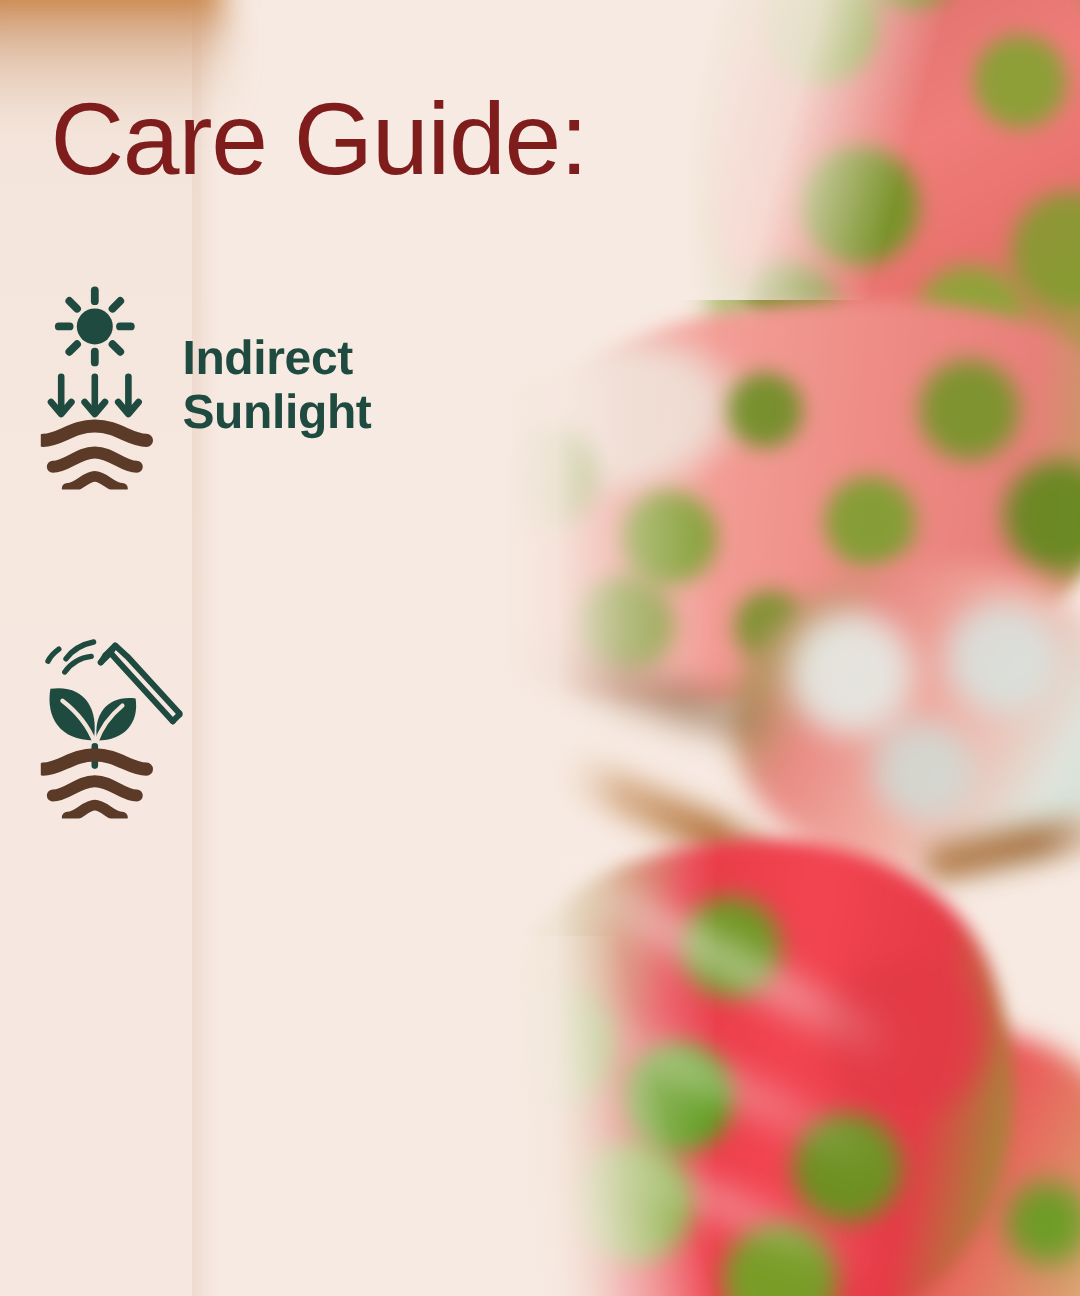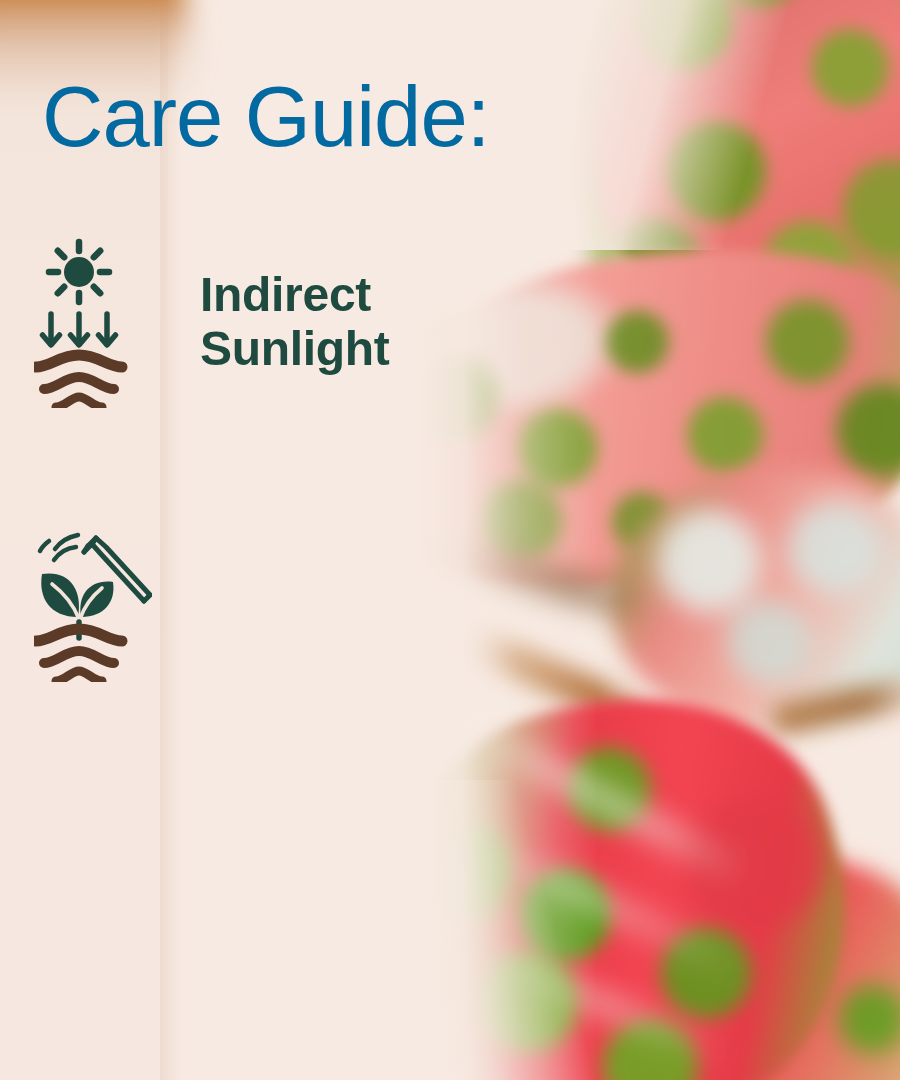--- a/index.html
+++ b/index.html
@@ -178,36 +178,35 @@
     pointer-events:none;
   }
 
   
   .content{position:absolute;inset:0;}
 
   .title{
     position:absolute;left:42px;top:74px;
     font-size:85px;line-height:1;
     letter-spacing:-1px;
-    color:#0369a1;
+    color:#7f1d1d;
     font-weight:400;
     white-space:nowrap;
   }
 
   .row{position:absolute;display:flex;align-items:center;}
   .row-sun{left:34px;top:236px;}
   .row-water{left:34px;top:522px;}
 
   .icon-box{width:118px;height:172px;flex:0 0 118px;position:relative;}
   .row-water .icon-box{height:160px;}
 
   .row-label{
-    margin-left:48px;
     color:#1f4a40;
-    font-size:48px;
+    font-size:40px;
     line-height:1.12;
     font-weight:700;
     letter-spacing:-.3px;
     white-space:pre-line;
   }
 </style>
 </head>
 <body>
 
 <div id="stage">

